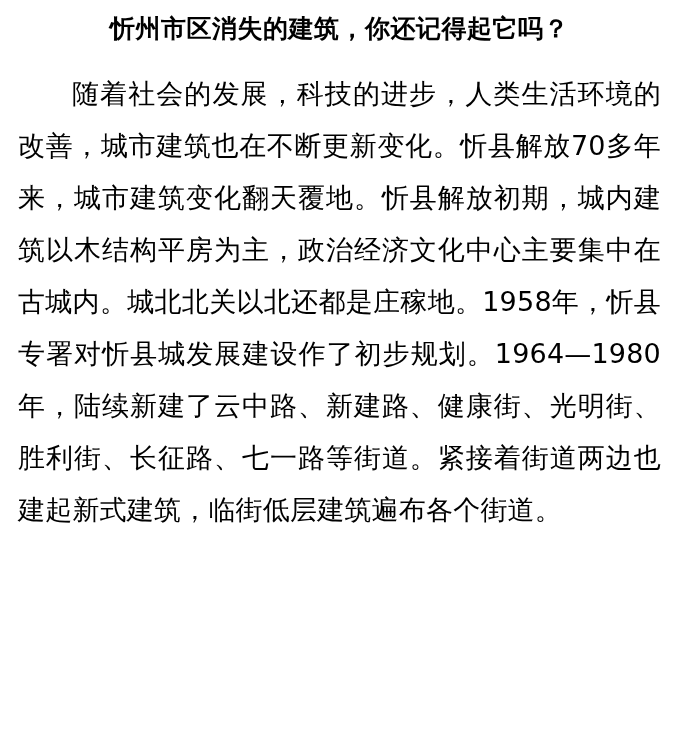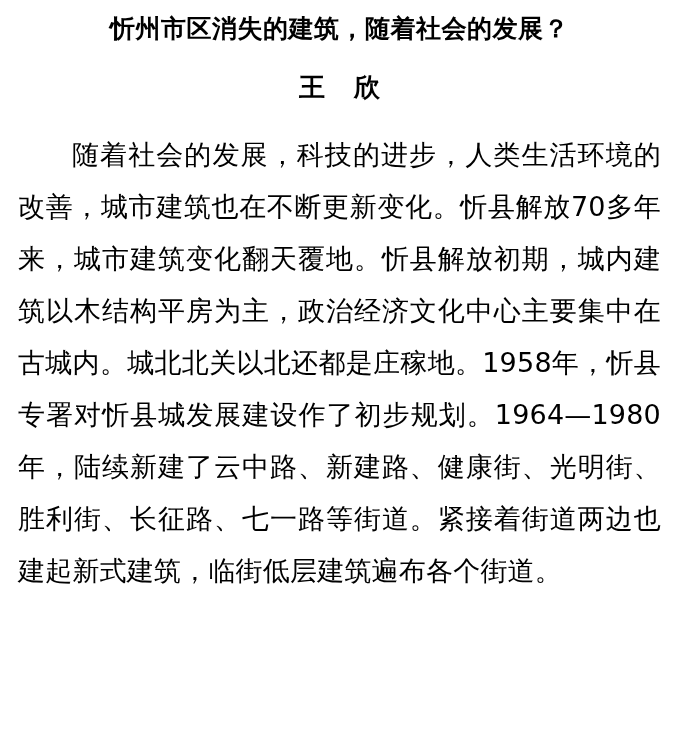--- a/index.html
+++ b/index.html
@@ -50,19 +50,18 @@
     text-indent: 2em;
     letter-spacing: 0.2px;
     padding: 0 6px;
   }
 </style>
 </head>
 <body>
 
 <div class="page">
 
-  <h1 class="doc-title">忻州市区消失的建筑，随着社会的发展？</h1>
+  <h1 class="doc-title">忻州市区消失的建筑，你还记得起它吗？</h1>
 
-  <div class="doc-author">王 欣</div>
 
   <p class="body-text">随着社会的发展，科技的进步，人类生活环境的改善，城市建筑也在不断更新变化。忻县解放70多年来，城市建筑变化翻天覆地。忻县解放初期，城内建筑以木结构平房为主，政治经济文化中心主要集中在古城内。城北北关以北还都是庄稼地。1958年，忻县专署对忻县城发展建设作了初步规划。1964—1980年，陆续新建了云中路、新建路、健康街、光明街、胜利街、长征路、七一路等街道。紧接着街道两边也建起新式建筑，临街低层建筑遍布各个街道。</p>
 
 </div>
 
 </body></html>

